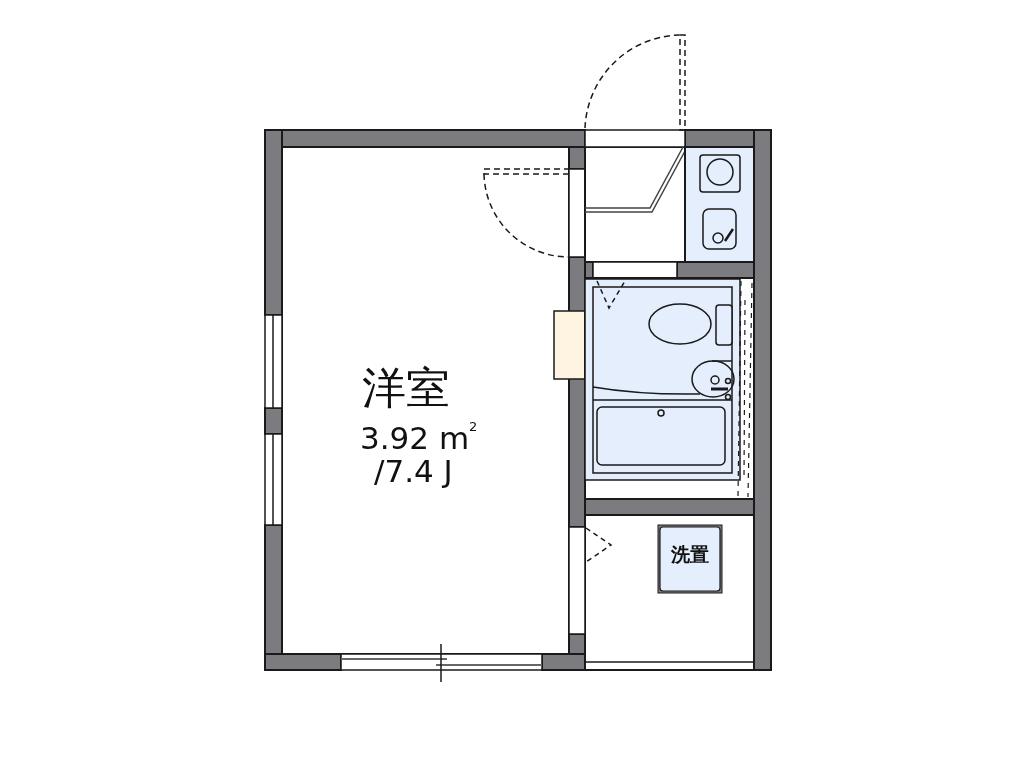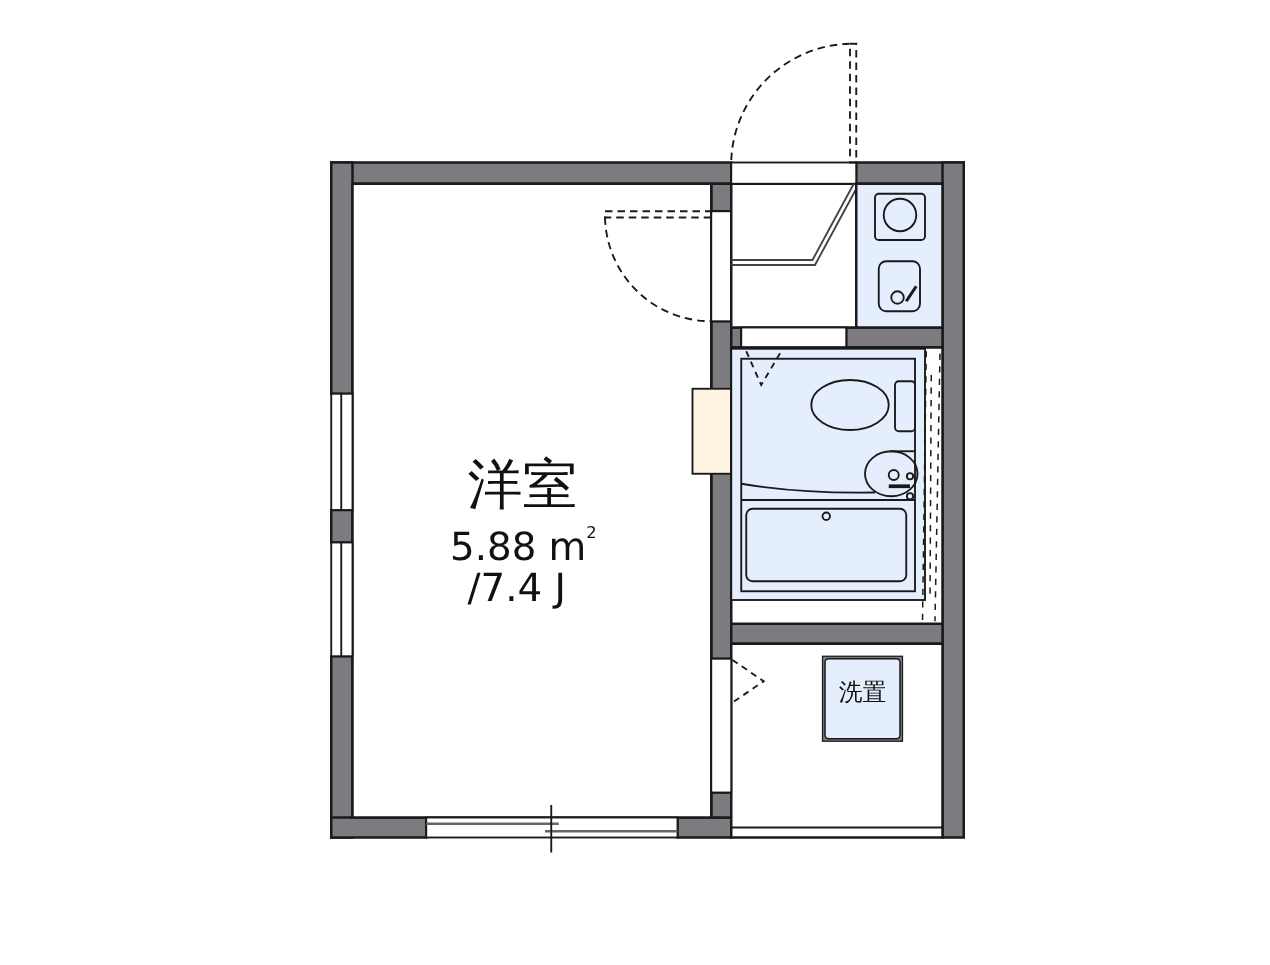--- a/index.html
+++ b/index.html
@@ -1,24 +1,24 @@
 <!DOCTYPE html>
 <html><head>
   <meta charset="utf-8">
   <style>
     html, body { margin: 0; padding: 0; background: #ffffff; }
     body { width: 1016px; height: 772px; position: relative; overflow: hidden;
            font-family: "DejaVu Sans", "Liberation Sans", sans-serif; }
     #plan { position: absolute; left: 0; top: 0; }
-    .room-label { position: absolute; color: #111; text-align: right; line-height: 1; }
+    .room-label { position: absolute; color: #111; text-align: left; line-height: 1; }
     .room-name { position: absolute; left: 362px; top: 366px; width: 100px; font-size: 44px; }
     .room-area { position: absolute; left: 360px; top: 420px; width: 140px; font-size: 31px; text-align: left; }
     .room-area sup { font-size: 13px; vertical-align: 18px; }
     .room-jo { position: absolute; left: 374px; top: 456px; width: 120px; font-size: 31px; text-align: left; }
-    .washer-label { position: absolute; left: 659px; top: 545px; width: 62px; font-size: 19px; text-align: center; }
+    .washer-label { position: absolute; left: 659px; top: 545px; width: 62px; font-size: 19px; text-align: center; font-weight: bold; }
   </style>
 </head>
 <body>
 
 <svg id="plan" width="1016" height="772" viewBox="0 0 1016 772" xmlns="http://www.w3.org/2000/svg">
 
   <g fill="#7c7b80" stroke="#1a1a1a" stroke-width="2">
 
     <rect x="265" y="130" width="320" height="17"></rect>
 
@@ -132,17 +132,17 @@
 
   <rect x="569" y="527" width="16" height="107" fill="#ffffff" stroke="#1a1a1a" stroke-width="1.5"></rect>
   <polyline points="586,528 611,545 586,562" fill="none" stroke="#1a1a1a" stroke-width="1.5" stroke-dasharray="5,4"></polyline>
 
   <rect x="658" y="525" width="64" height="68" fill="#7c7b80" stroke="#1a1a1a" stroke-width="1"></rect>
   <rect x="660" y="527" width="60" height="64" rx="3" fill="#e4eefc" stroke="#1a1a1a" stroke-width="1.2"></rect>
 </svg>
 
 <div class="room-label room-name">洋室</div>
 <div class="room-label room-area">
-  <span>5.88</span>
+  <span>3.92</span>
   <span>m</span><sup>2</sup>
 </div>
 <div class="room-label room-jo">/7.4 J</div>
 <div class="room-label washer-label">洗置</div>
 
 </body></html>

